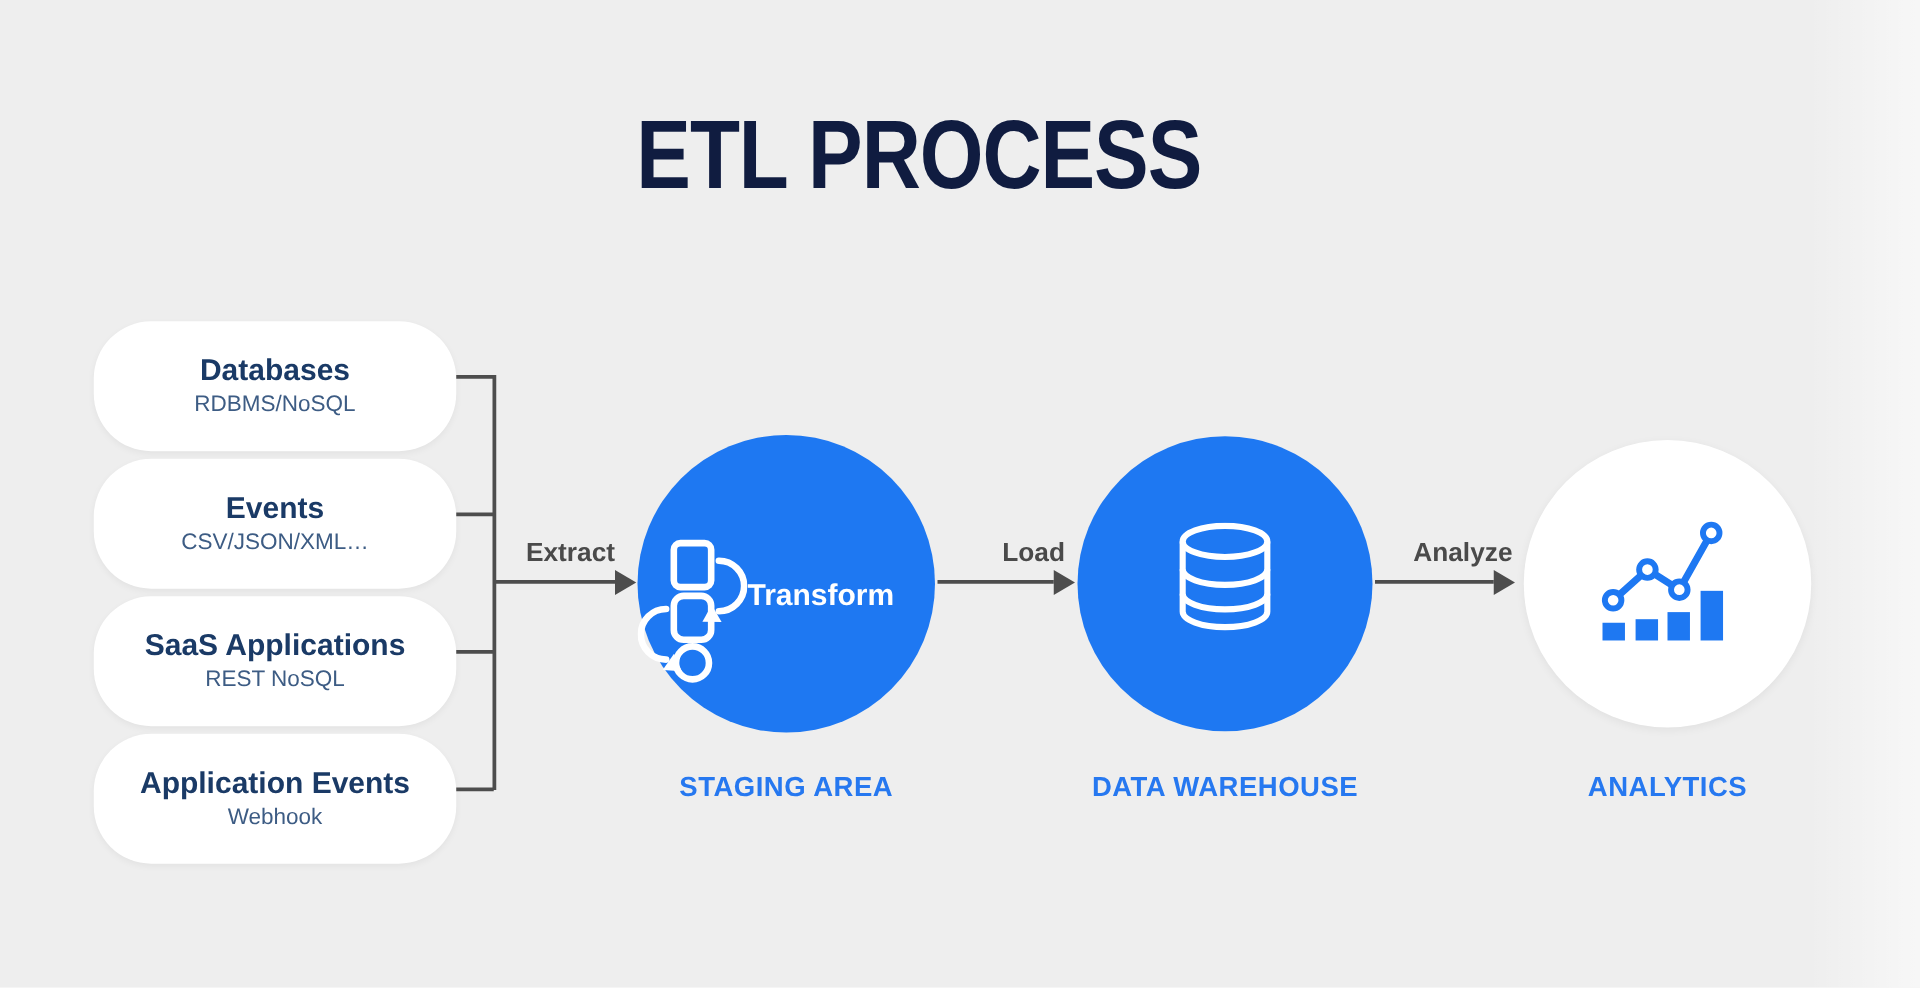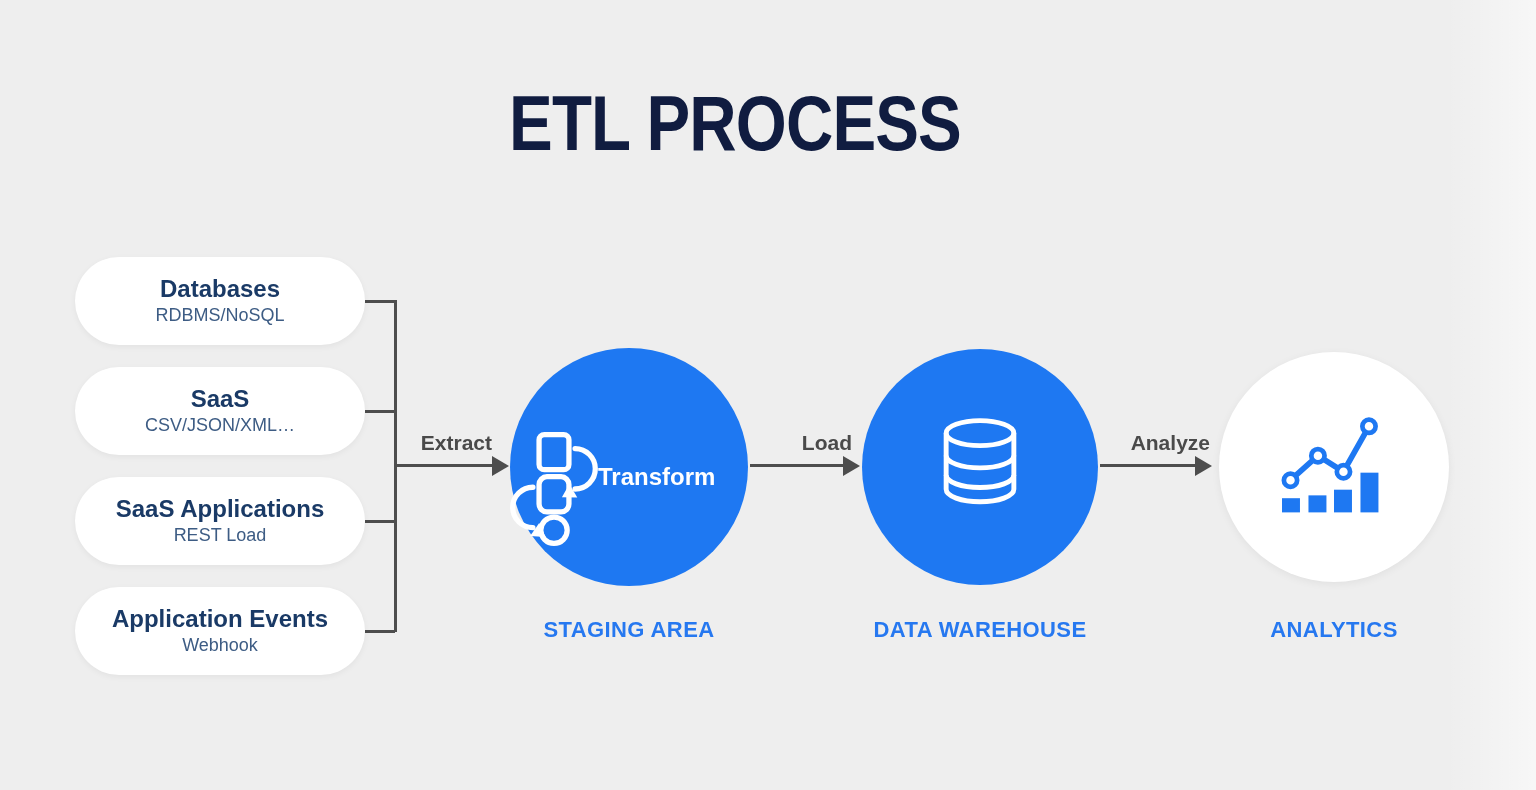--- a/index.html
+++ b/index.html
@@ -18,21 +18,21 @@
   
   .title{
     position:absolute;left:0;top:84px;width:1470px;
     text-align:center;
     font-size:78px;font-weight:800;color:#101c40;
     line-height:1;letter-spacing:-1px;
   }
   .title span{display:inline-block;transform:scaleX(0.84);transform-origin:center;}
   
   .pill{
-    position:absolute;left:75px;width:290px;height:88px;
+    position:absolute;left:75px;width:290px;height:104px;
     background:#ffffff;border-radius:46px;
     display:flex;flex-direction:column;justify-content:center;align-items:center;
     box-shadow:0 2px 6px rgba(0,0,0,0.05);
   }
   .pill-title{font-size:24px;font-weight:bold;color:#1a3a66;line-height:1.15;}
   .pill-sub{font-size:18px;color:#3d5c84;line-height:1.3;margin-top:2px;}
   
   .vline{position:absolute;left:394px;top:300px;width:3px;height:332px;background:#4d4d4d;}
   .stub{position:absolute;left:365px;width:30px;height:3px;background:#4d4d4d;}
   
@@ -70,26 +70,26 @@
 
   <div class="title">
     <span>ETL PROCESS</span>
   </div>
 
   <div class="pill" style="top:257px;">
     <div class="pill-title">Databases</div>
     <div class="pill-sub">RDBMS/NoSQL</div>
   </div>
   <div class="pill" style="top:367px;">
-    <div class="pill-title">SaaS</div>
+    <div class="pill-title">Events</div>
     <div class="pill-sub">CSV/JSON/XML…</div>
   </div>
   <div class="pill" style="top:477px;">
     <div class="pill-title">SaaS Applications</div>
-    <div class="pill-sub">REST Load</div>
+    <div class="pill-sub">REST NoSQL</div>
   </div>
   <div class="pill" style="top:587px;">
     <div class="pill-title">Application Events</div>
     <div class="pill-sub">Webhook</div>
   </div>
 
   <div class="vline"></div>
   <div class="stub" style="top:299.5px;"></div>
   <div class="stub" style="top:409.5px;"></div>
   <div class="stub" style="top:519.5px;"></div>

